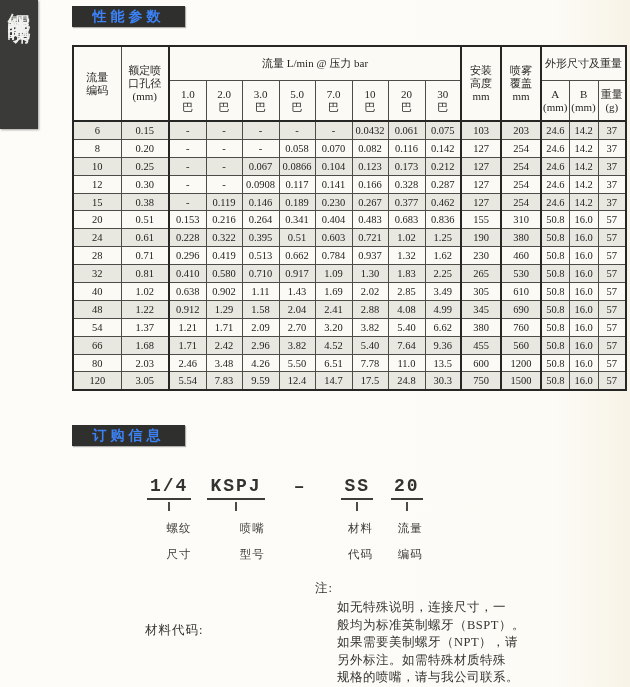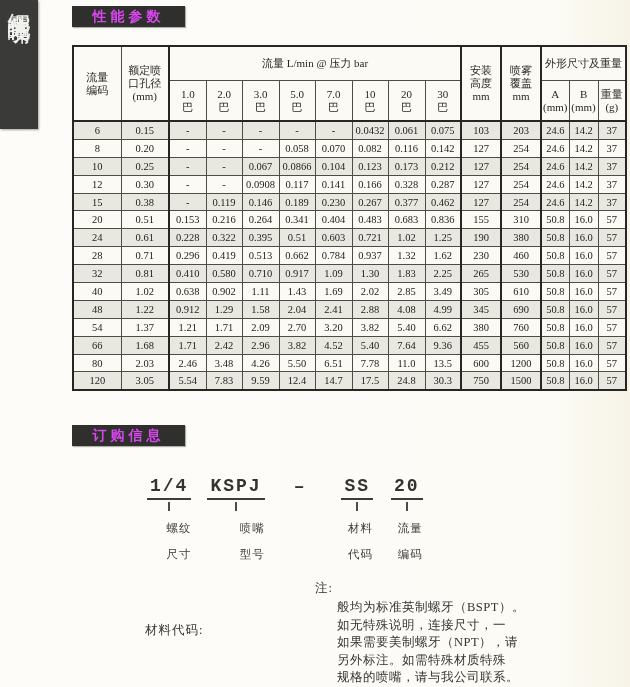--- a/index.html
+++ b/index.html
@@ -15,21 +15,21 @@
     display:flex; justify-content:center; overflow:hidden;
   }
   .side-bar .vtext{
     writing-mode:vertical-rl; text-orientation:upright;
     color:#f2f2ef; font-size:23px; letter-spacing:2px; margin-top:-5px;
     font-family:"Liberation Serif","DejaVu Serif",serif;
   }
   
   .badge{
     position:absolute; left:72px; width:113px; height:21px;
-    background:#2f2f2d; color:#d946ef; font-family:"Liberation Sans","DejaVu Sans",sans-serif;
+    background:#2f2f2d; color:#3b82f6; font-family:"Liberation Sans","DejaVu Sans",sans-serif;
     font-weight:bold; font-size:14px; letter-spacing:4px;
     display:flex; align-items:center; justify-content:center;
     box-shadow:1px 1px 1px rgba(0,0,0,.3);
   }
   .badge.perf{top:6px;}
   .badge.order{top:425px;}
   
   .tbl-wrap{position:absolute; left:72px; top:45px;}
   table{border-collapse:collapse; table-layout:fixed; width:553px; background:#fbfaf5; border:2px solid #262624;}
   th,td{border:1px solid #4c4c48; text-align:center; vertical-align:middle; padding:0; overflow:hidden;}
@@ -427,21 +427,21 @@
     </div>
 
   <div class="materials">
     <div class="blk-title">材料代码:</div>
     <div><div>SS      : 304 不锈钢</div></div>
   </div>
 
   <div class="note">
     <div class="blk-title">注:</div>
     <div class="note-lines">
+        <div>如无特殊说明，连接尺寸，一</div>
         <div>般均为标准英制螺牙（BSPT）。</div>
-        <div>如无特殊说明，连接尺寸，一</div>
         <div>如果需要美制螺牙（NPT），请</div>
         <div>另外标注。如需特殊材质特殊</div>
         <div>规格的喷嘴，请与我公司联系。</div>
       </div>
   </div>
 
 </div>
 
 </body></html>

